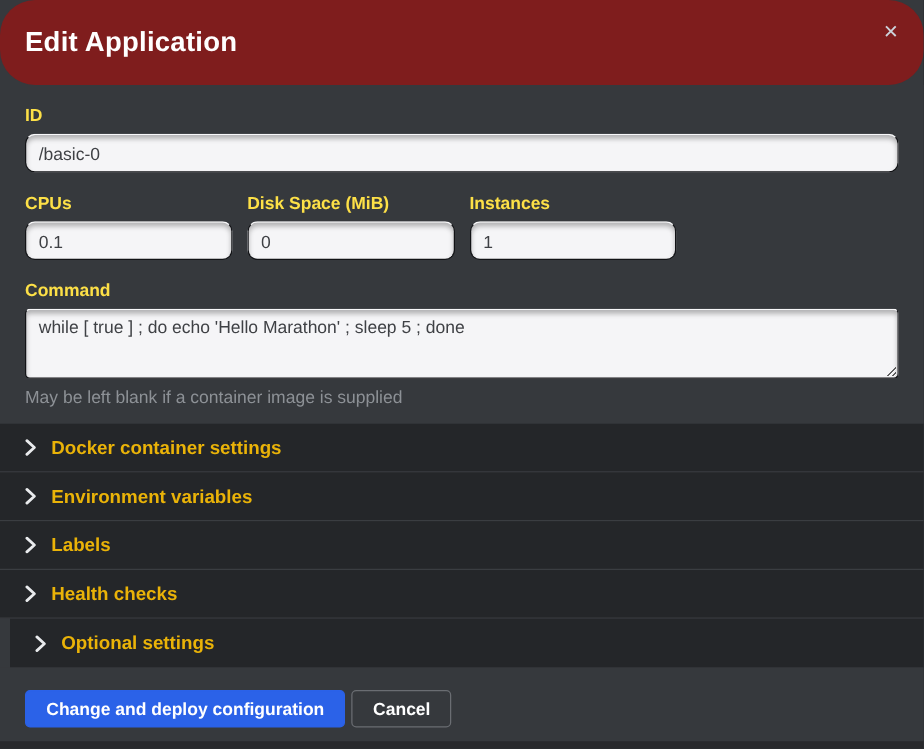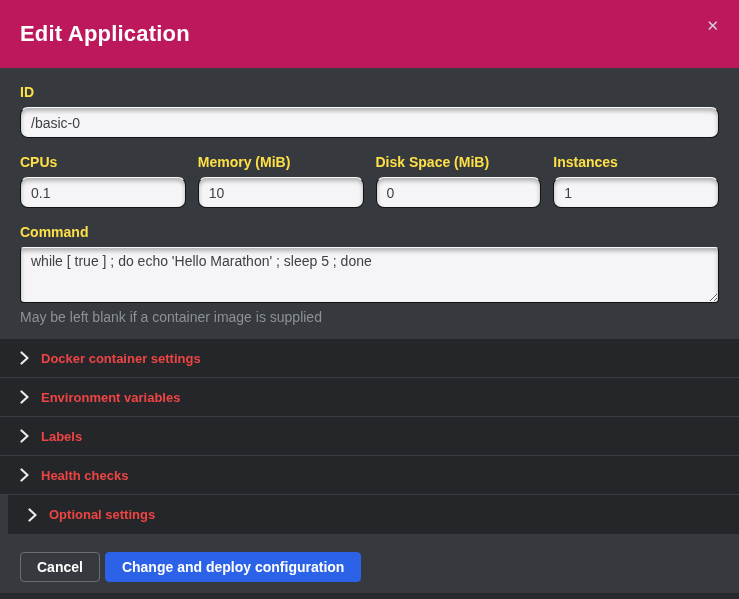--- a/index.html
+++ b/index.html
@@ -10,24 +10,25 @@
     overflow: hidden;
   }
   .modal {
     width: 739px; height: 599px;
     display: flex; flex-direction: column;
     background: #36393d;
   }
   
   .modal-header {
     flex: 0 0 68px;
-    background: #be185d;
+    background: #7f1d1d;
     display: flex; align-items: center;
     padding: 12px 20px;
     position: relative;
+    border-radius: 28px;
   }
   .modal-title {
     color: #ffffff;
     font-size: 22px; font-weight: 600;
     letter-spacing: 0.2px;
   }
   .close-btn {
     position: absolute; top: 14px; right: 12px;
     background: none; border: none;
     color: #ccd3db; font-size: 15px; font-weight: 700;
@@ -80,22 +81,22 @@
     padding: 0 20px;
     border-bottom: 1px solid #3a3d41;
     cursor: pointer;
   }
   .acc-row:last-child { border-bottom: none; margin-left: 8px; }
   .chev {
     display: inline-flex; align-items: center;
     margin-right: 12px;
   }
   .acc-label {
-    color: #ef4444;
-    font-size: 13px; font-weight: 600;
+    color: #eab308;
+    font-size: 15px; font-weight: 600;
   }
   
   .modal-footer {
     flex: 1 1 auto;
     background: #36393d;
     display: flex; align-items: flex-start;
     gap: 5px;
     padding: 18px 20px 0 20px;
   }
   .btn {
@@ -135,24 +136,20 @@
 
     <div class="field">
       <label class="field-label">ID</label>
       <input class="text-input" type="text" value="/basic-0" style="">
     </div>
 
     <div class="row-grid">
       <div class="field">
         <label class="field-label">CPUs</label>
         <input class="text-input" type="text" value="0.1" style="">
-      </div>
-      <div class="field">
-        <label class="field-label">Memory (MiB)</label>
-        <input class="text-input" type="text" value="10" style="">
       </div>
       <div class="field">
         <label class="field-label">Disk Space (MiB)</label>
         <input class="text-input" type="text" value="0" style="">
       </div>
       <div class="field">
         <label class="field-label">Instances</label>
         <input class="text-input" type="text" value="1" style="">
       </div>
     </div>
@@ -208,19 +205,19 @@
         <svg width="9" height="14" viewBox="0 0 9 14">
             <polyline points="1.5,1.5 7.5,7 1.5,12.5" stroke="#e9ebed" stroke-width="2.2" fill="none" stroke-linecap="round" stroke-linejoin="round"></polyline>
           </svg>
       </span>
       <span class="acc-label">Optional settings</span>
     </div>
 
   </div>
 
   <footer class="modal-footer">
+    <button class="btn btn-primary">Change and deploy configuration</button>
     <button class="btn btn-cancel">Cancel</button>
-    <button class="btn btn-primary">Change and deploy configuration</button>
   </footer>
 
   <div class="bottom-edge"></div>
 
 </div>
 
 </body></html>

